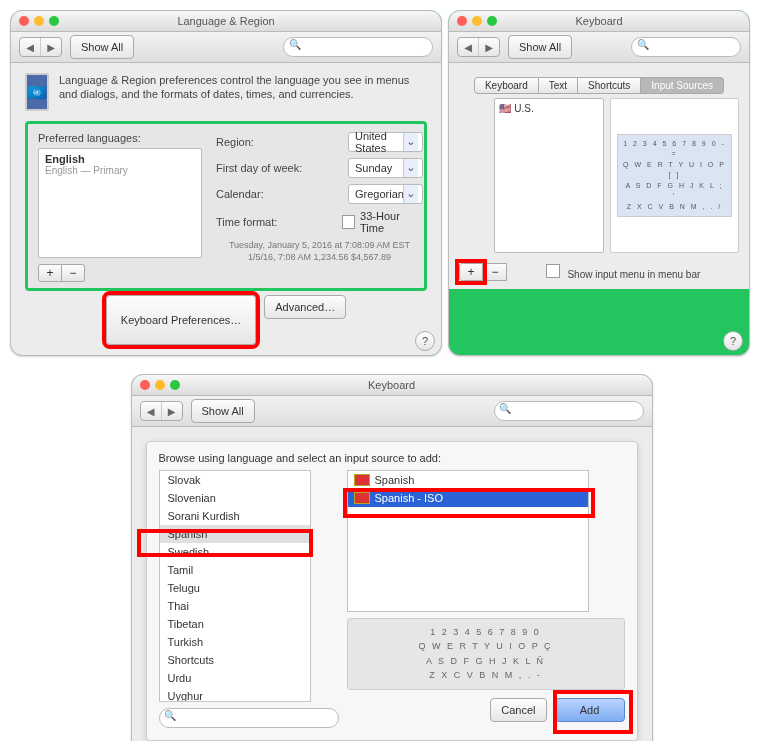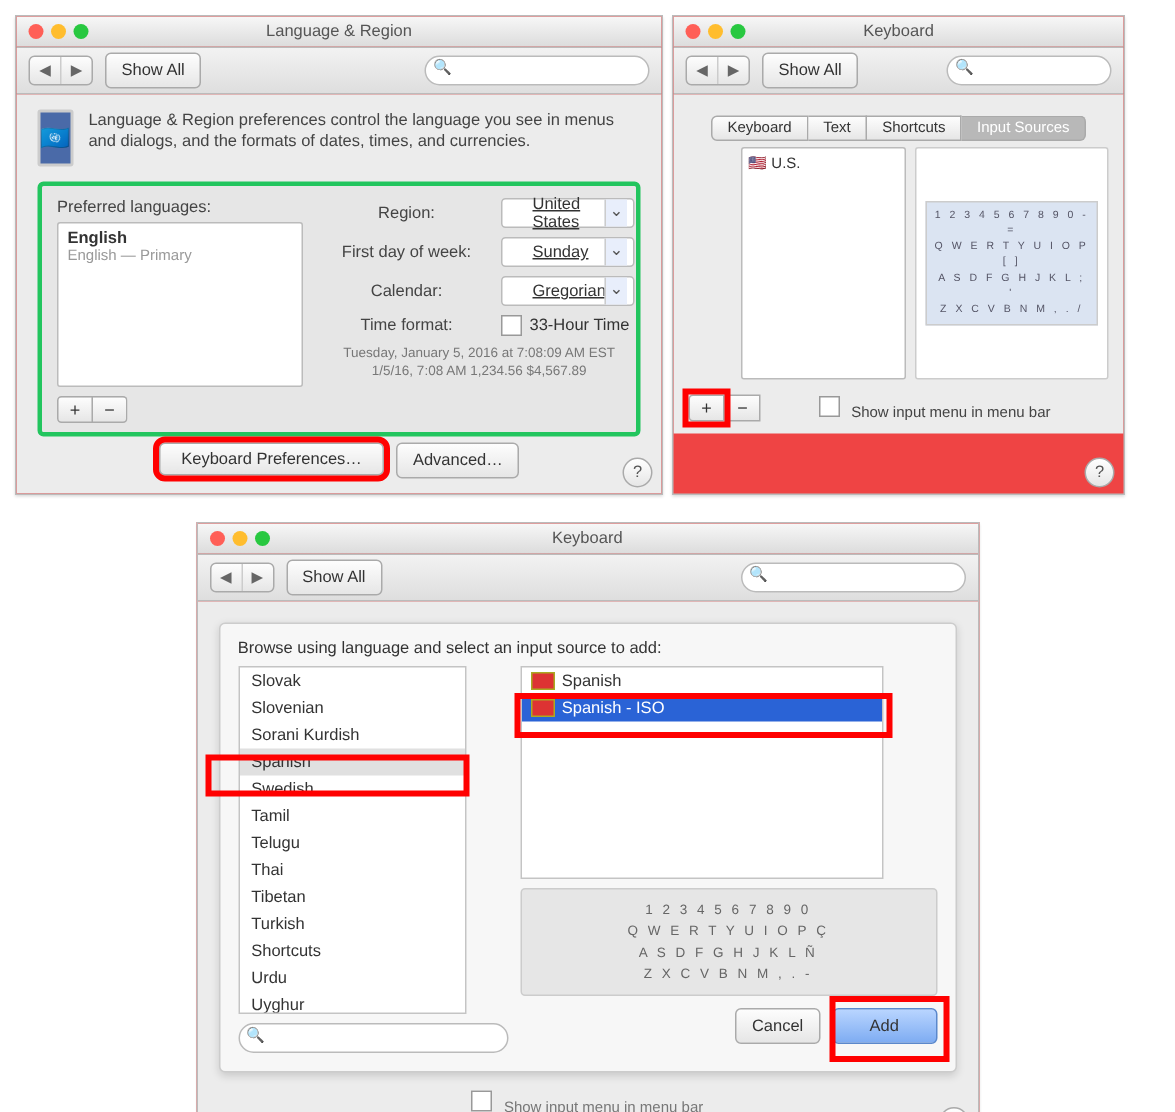--- a/index.html
+++ b/index.html
@@ -5,23 +5,23 @@
   body {
     margin: 0;
     padding: 10px;
     background: #fff;
     font-family: -apple-system, "Helvetica Neue", Arial, sans-serif;
     font-size: 11px;
     color: #333;
   }
   .row { display: flex; gap: 6px; }
   .window {
-    background: #ef4444;
+    background: #22c55e;
     border: 1px solid #bbb;
-    border-radius: 0;
+    border-radius: 12px;
     box-shadow: 0 1px 2px rgba(0,0,0,0.15);
     overflow: hidden;
     position: relative;
   }
   .titlebar {
     height: 20px;
     background: linear-gradient(#f7f7f7,#dcdcdc);
     border-bottom: 1px solid #bbb;
     display: flex;
     align-items: center;
@@ -93,25 +93,25 @@
   .plusminus { margin-top:6px; display:flex; }
   .plusminus span {
     width:22px; height:16px; border:1px solid #aaa;
     background:linear-gradient(#fdfdfd,#e6e6e6);
     display:flex; align-items:center; justify-content:center; font-size:12px;
   }
   .plusminus span:first-child { border-radius:3px 0 0 3px; }
   .plusminus span:last-child { border-left:none; border-radius:0 3px 3px 0; }
   .formrows { flex:1; }
   .frow { display:flex; align-items:center; margin-bottom:6px; }
-  .frow label { width:110px; text-align:center; margin-right:8px; color:#444; }
+  .frow label { width:110px; text-align:left; margin-right:22px; color:#444; }
   .sel {
     flex:1; max-width:170px; height:18px; background:#fff;
-    border:1px solid #bbb; border-radius:3px; padding:0 18px 0 20px;
-    font-size:11px; color:#333; position:relative; display:flex; align-items:center;text-decoration:underline;
+    border:1px solid #bbb; border-radius:3px; padding:0 18px 0 6px;
+    font-size:11px; color:#333; position:relative; display:flex; align-items:center;
   }
   .sel::after {
     content:"⌄"; position:absolute; right:4px; top:0; color:#555;
     background:#e8eefb; width:14px; text-align:center; height:100%; line-height:16px;
     border-left:1px solid #ccc;
   }
   .chk { width:12px; height:12px; border:1px solid #999; background:#fff; margin-right:5px; display:inline-block; }
   .datesample { font-size:9px; color:#777; text-align:center; margin:2px 0 8px; line-height:1.3; }
   .footer-btns { display:flex; gap:8px; justify-content:center; margin-top:4px; position:relative; }
   .helpcircle {
@@ -248,21 +248,21 @@
               <span>33-Hour Time</span>
             </div>
             <div class="datesample">
               <div>Tuesday, January 5, 2016 at 7:08:09 AM EST</div>
               <div>1/5/16, 7:08 AM   1,234.56   $4,567.89</div>
             </div>
           </div>
         </div>
       </div>
       <div class="footer-btns">
-        <div class="btn redbox" style="padding:1px 14px;">Keyboard Preferences…</div>
+        <div class="btn redbox" style="padding:15px 14px;">Keyboard Preferences…</div>
         <div class="btn">Advanced…</div>
       </div>
     </div>
     <div class="helpcircle">?</div>
   </div>
 
   <div class="window rel" style="width:300px;">
     <div class="titlebar">
       <div class="traffic">
         <div class="dot red"></div>

